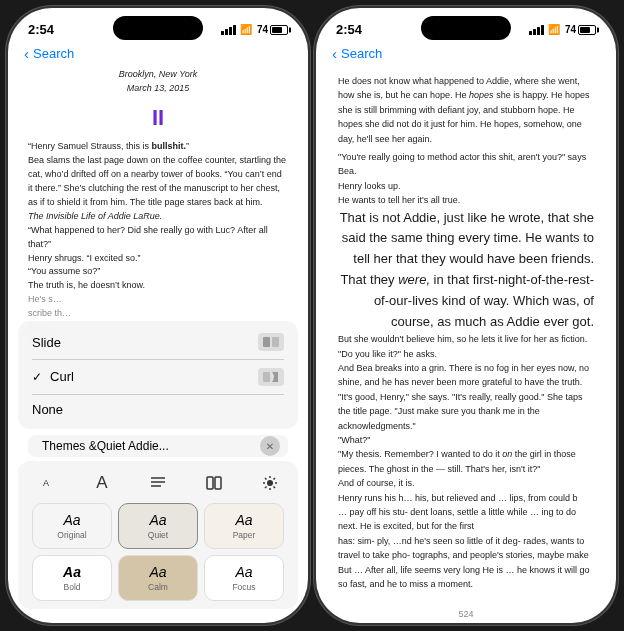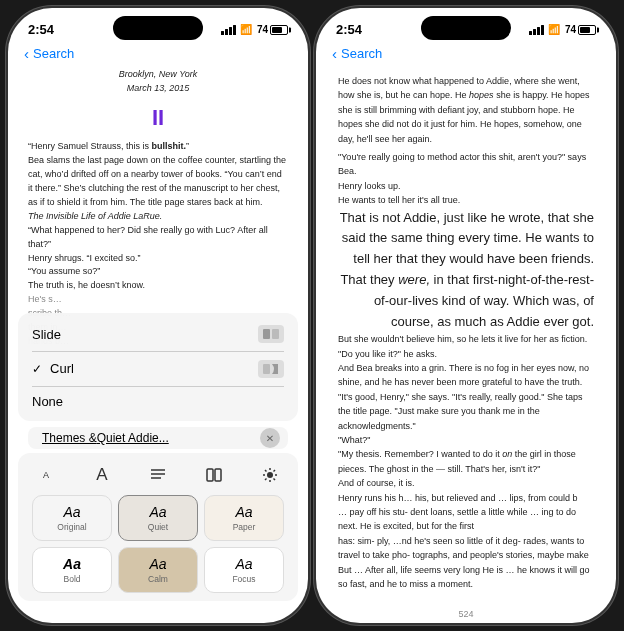--- a/index.html
+++ b/index.html
@@ -112,21 +112,21 @@
     }
 
     .book-text {
       font-size: 9px;
       line-height: 1.55;
     }
 
     
     .overlay-panel {
       position: absolute;
-      bottom: 16px;
+      bottom: 8px;
       left: 0;
       right: 0;
       z-index: 50;
     }
 
     
     .animation-options {
       background: rgba(245,245,245,0.97);
       margin: 0 10px;
       border-radius: 12px;
@@ -174,21 +174,20 @@
     
     .themes-bar {
       display: flex;
       align-items: center;
       padding: 4px 14px;
       font-size: 12px;
       font-weight: 500;
       background: rgba(245,245,245,0.97);
       margin: 0 10px 4px;
       border-radius: 8px;
-      text-decoration: underline;
     }
 
     
     .toolbar {
       background: rgba(245,245,245,0.97);
       margin: 0 10px 6px;
       border-radius: 12px;
       padding: 8px 14px;
     }
 

